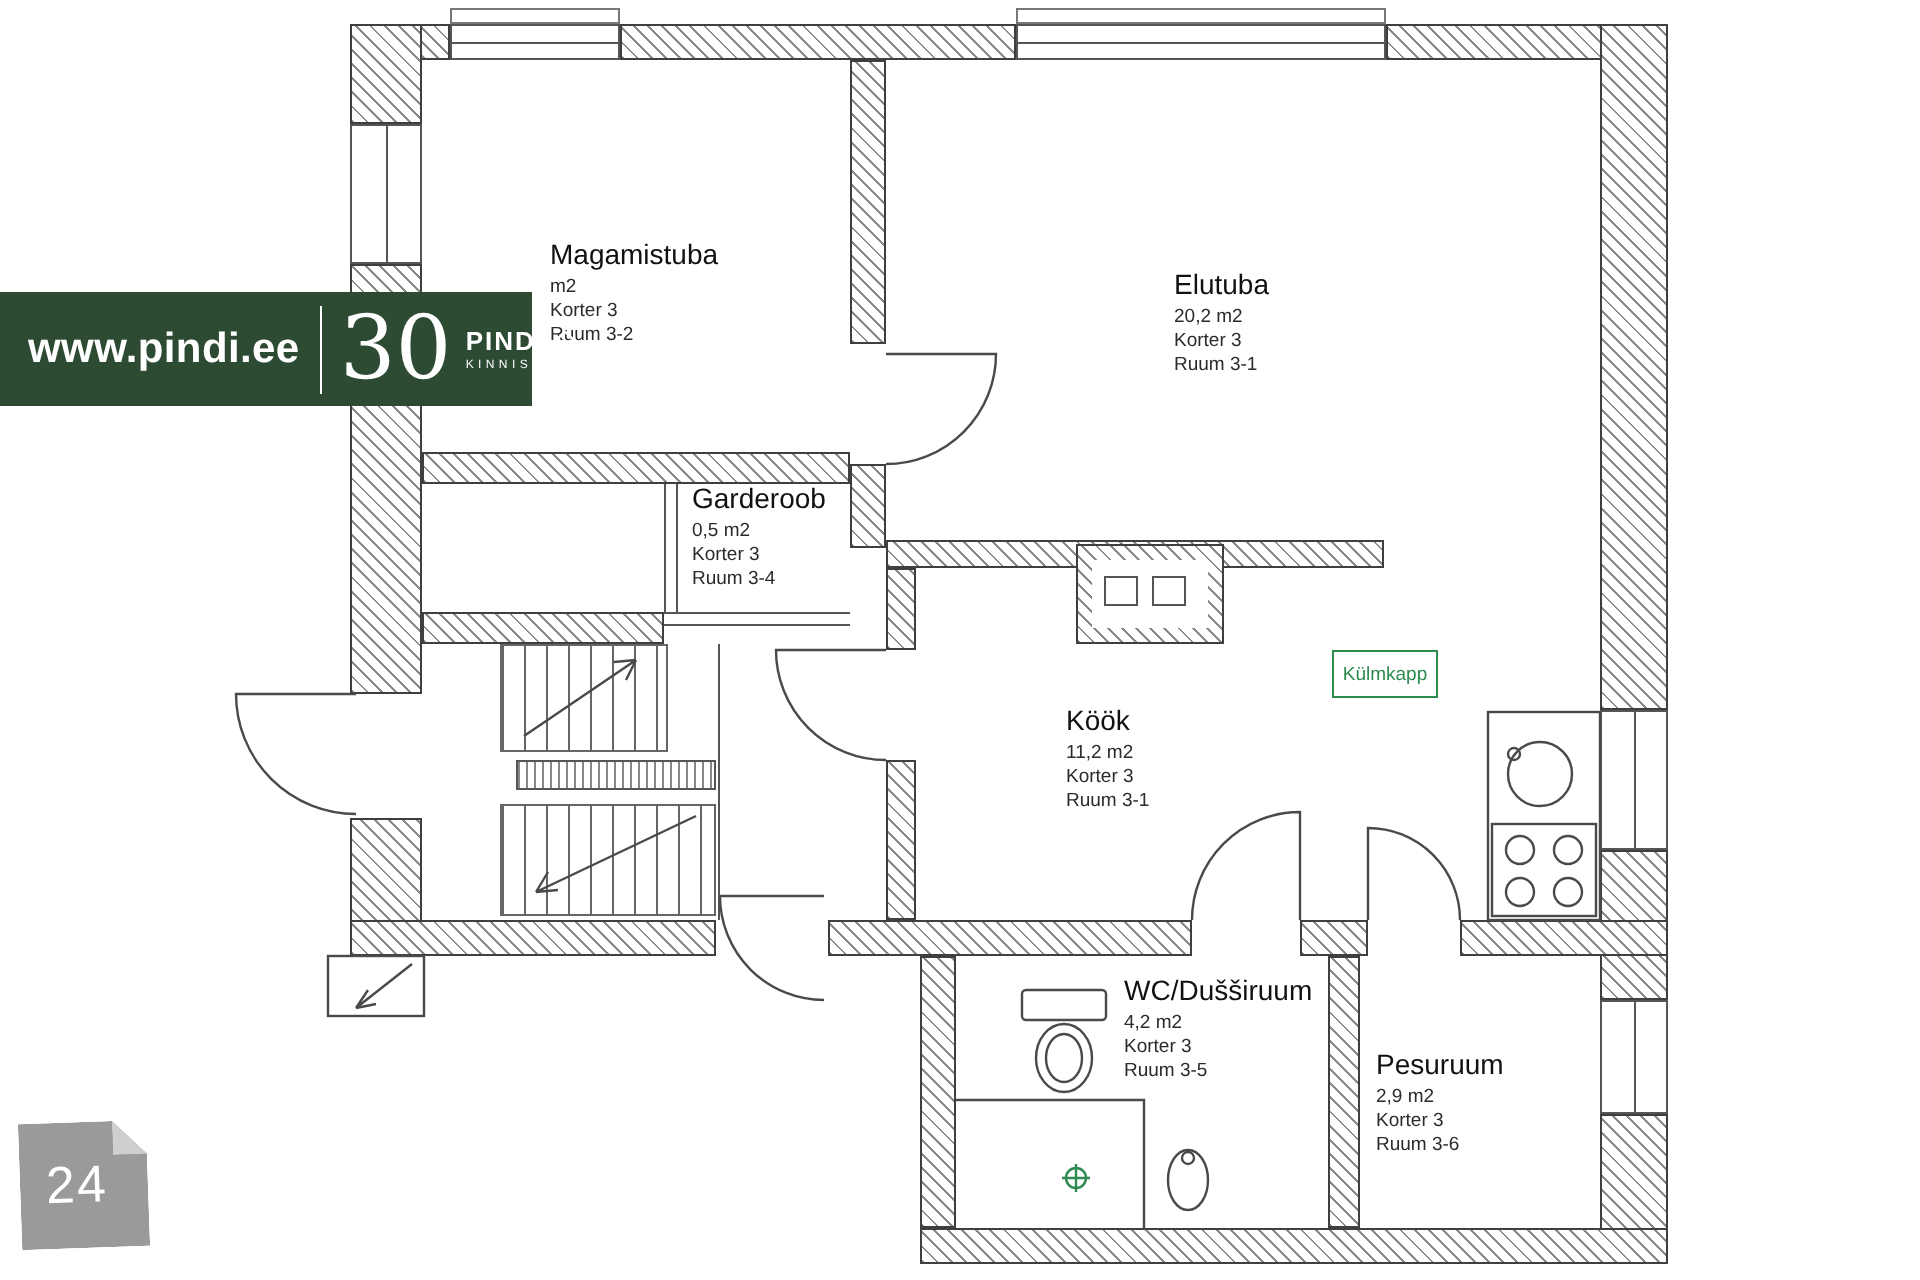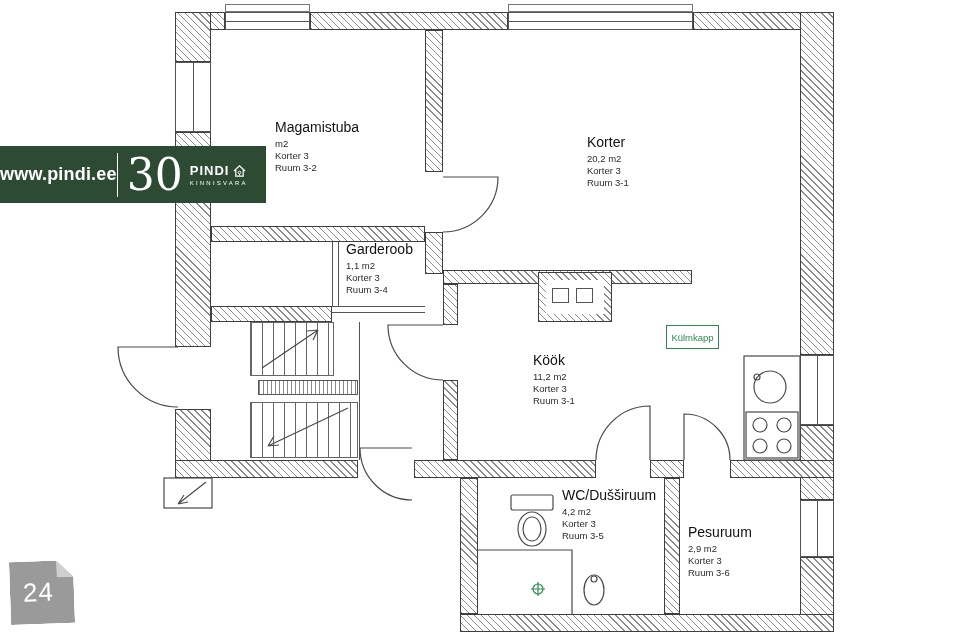--- a/index.html
+++ b/index.html
@@ -51,24 +51,24 @@
   .appliance-cell { flex:1; font-size:9.5px; padding:3px 0 0 4px; color:#222; white-space:nowrap; }
   .appliance-cell:first-child { border-bottom:1px solid #555; }
 
   .symbols { position:absolute; left:0; top:0; z-index:5; pointer-events:none; }
 
   
   .banner {
     position:absolute; z-index:10; left:0; top:146px; width:266px; height:57px;
     background:#2d4a33; color:#fff; display:flex; align-items:center;
   }
-  .banner .url { font-size:18px; font-weight:bold; letter-spacing:.2px; white-space:nowrap; }
+  .banner .url { font-size:21px; font-weight:bold; margin-left:14px; letter-spacing:.2px; white-space:nowrap; }
   .banner .num {
     font-family:"DejaVu Serif", serif; font-size:44px; line-height:1;
-    margin-left:0; padding-left:9px; border-left:1.5px solid #fff; white-space:nowrap;
+    margin-left:10px; padding-left:9px; border-left:1.5px solid #fff; white-space:nowrap;
   }
   .brand { margin-left:7px; display:flex; flex-direction:column; }
   .brand-top { display:flex; align-items:center; gap:4px; }
   .pindi { font-size:13px; font-weight:bold; letter-spacing:1px; }
   .kinnisvara { font-size:6px; letter-spacing:2.2px; margin-top:2px; }
   .house-icon { width:13px; height:12px; }
 
   
   .badge {
     position:absolute; z-index:10; left:10px; top:561px; width:64px; height:63px;
@@ -134,29 +134,29 @@
   <div class="stairs-v" style="left:250px;top:402px;width:108px;height:56px"></div>
 
   <div class="room-label" style="left:275px;top:119px">
     <div class="rname">Magamistuba</div>
     <div class="rsub">m2</div>
     <div class="rsub">Korter 3</div>
     <div class="rsub">Ruum 3-2</div>
   </div>
 
   <div class="room-label" style="left:587px;top:134px">
-    <div class="rname">Korter</div>
+    <div class="rname">Elutuba</div>
     <div class="rsub">20,2 m2</div>
     <div class="rsub">Korter 3</div>
     <div class="rsub">Ruum 3-1</div>
   </div>
 
   <div class="room-label" style="left:346px;top:241px">
     <div class="rname">Garderoob</div>
-    <div class="rsub">1,1 m2</div>
+    <div class="rsub">0,5 m2</div>
     <div class="rsub">Korter 3</div>
     <div class="rsub">Ruum 3-4</div>
   </div>
 
   <div class="room-label" style="left:533px;top:352px">
     <div class="rname">Köök</div>
     <div class="rsub">11,2 m2</div>
     <div class="rsub">Korter 3</div>
     <div class="rsub">Ruum 3-1</div>
   </div>

